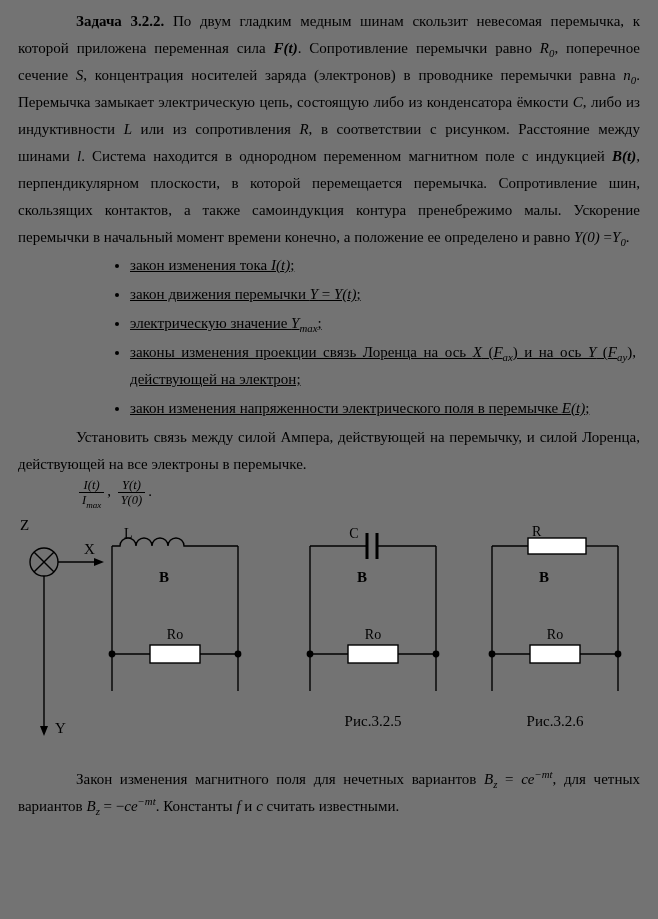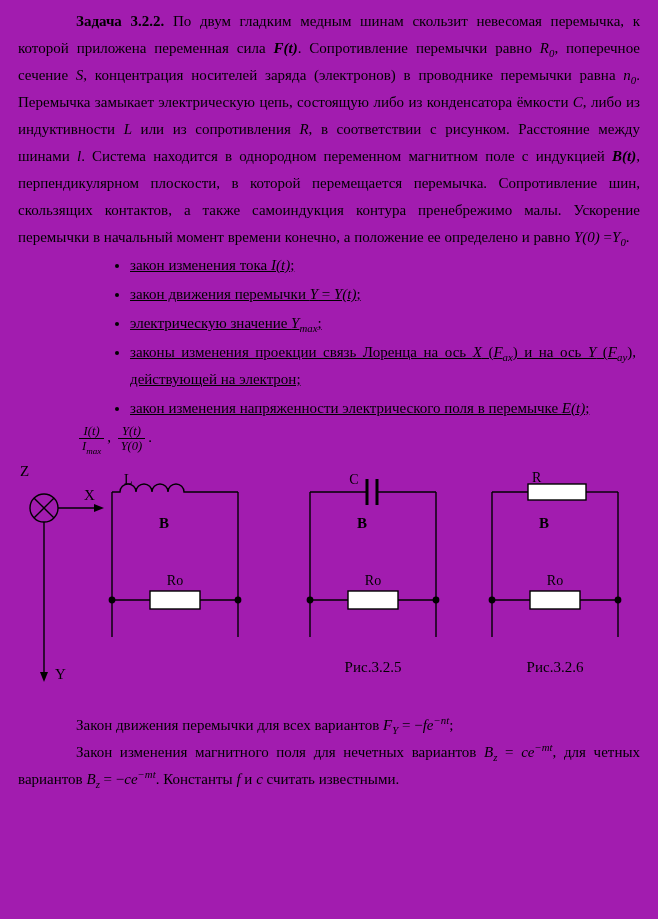--- a/index.html
+++ b/index.html
@@ -1,18 +1,18 @@
 <!DOCTYPE html>
 <html><head>
 <meta charset="utf-8">
 <style>
   html,body{margin:0;padding:0;background:#ffffff;}
   .page{
     width:658px;height:919px;box-sizing:border-box;
-    background:#a21caf;color:#000000;
+    background:#737373;color:#000000;
     font-family:"Liberation Serif",serif;font-size:15px;
     padding:8px 18px 0 18px;position:relative;overflow:hidden;
   }
   p{margin:0;line-height:27px;text-align:justify;text-indent:58px;}
   .it{font-style:italic;}
   .bd{font-weight:700;}
   .sb{vertical-align:sub;font-size:0.72em;line-height:0;}
   .sp{vertical-align:super;font-size:0.72em;line-height:0;}
   ul.find-list{margin:1px 0 0 0;padding-left:112px;list-style:disc;text-decoration:underline;}
   ul.find-list li{line-height:27px;margin-bottom:2px;text-align:justify;padding-right:4px;}
@@ -47,20 +47,21 @@
 
 
   <ul class="find-list">
     <li><span>закон изменения тока </span><span class="it">I(t)</span><span>;</span></li>
     <li><span>закон движения перемычки </span><span class="it">Y</span><span> = </span><span class="it">Y(t)</span><span>;</span></li>
     <li><span>электрическую значение </span><span class="it">Y</span><span class="it sb">max</span><span>;</span></li>
     <li><span>законы изменения проекции связь Лоренца на ось </span><span class="it">X</span><span> (</span><span class="it">F</span><span class="it sb">аx</span><span>) и на ось </span><span class="it">Y</span><span> (</span><span class="it">F</span><span class="it sb">аy</span><span>), действующей на электрон;</span></li>
     <li><span>закон изменения напряженности электрического поля в перемычке </span><span class="it">E(t)</span><span>;</span></li>
   </ul>
 
+  <p>Установить связь между силой Ампера, действующей на перемычку,  и силой Лоренца, действующей на все электроны в перемычке.</p>
 
   <p>
     <span class="frac">
       <span class="num"><span class="it">I(t)</span></span>
       <span class="den"><span class="it">I</span><span class="it sb">max</span></span>
     </span><span>,</span>
     <span class="frac">
       <span class="num"><span class="it">Y(t)</span></span>
       <span class="den"><span class="it">Y(0)</span></span>
     </span><span>.</span>
@@ -148,17 +149,16 @@
           <circle class="dot" cx="12" cy="128" r="3.4"></circle>
           <circle class="dot" cx="138" cy="128" r="3.4"></circle>
         </g>
       </svg>
       <p class="caption">Рис.3.2.6</p>
     </div>
 
   </div>
 
   <div class="footer">
-    <p><span>Закон движения перемычки для всех вариантов </span><span class="it">F</span><span class="it sb">Y</span><span> = −</span><span class="it">fe</span><span class="it sp">−nt</span><span>;</span></p>
     <p><span>Закон изменения магнитного поля для нечетных  вариантов </span><span class="it">B</span><span class="it sb">z</span><span> = </span><span class="it">ce</span><span class="it sp">−mt</span><span>, для четных  вариантов </span><span class="it">B</span><span class="it sb">z</span><span> = −</span><span class="it">ce</span><span class="it sp">−mt</span><span>. Константы </span><span class="it">f</span><span> и </span><span class="it">c</span><span> считать известными.</span></p>
   </div>
 
 </div>
 
 </body></html>

